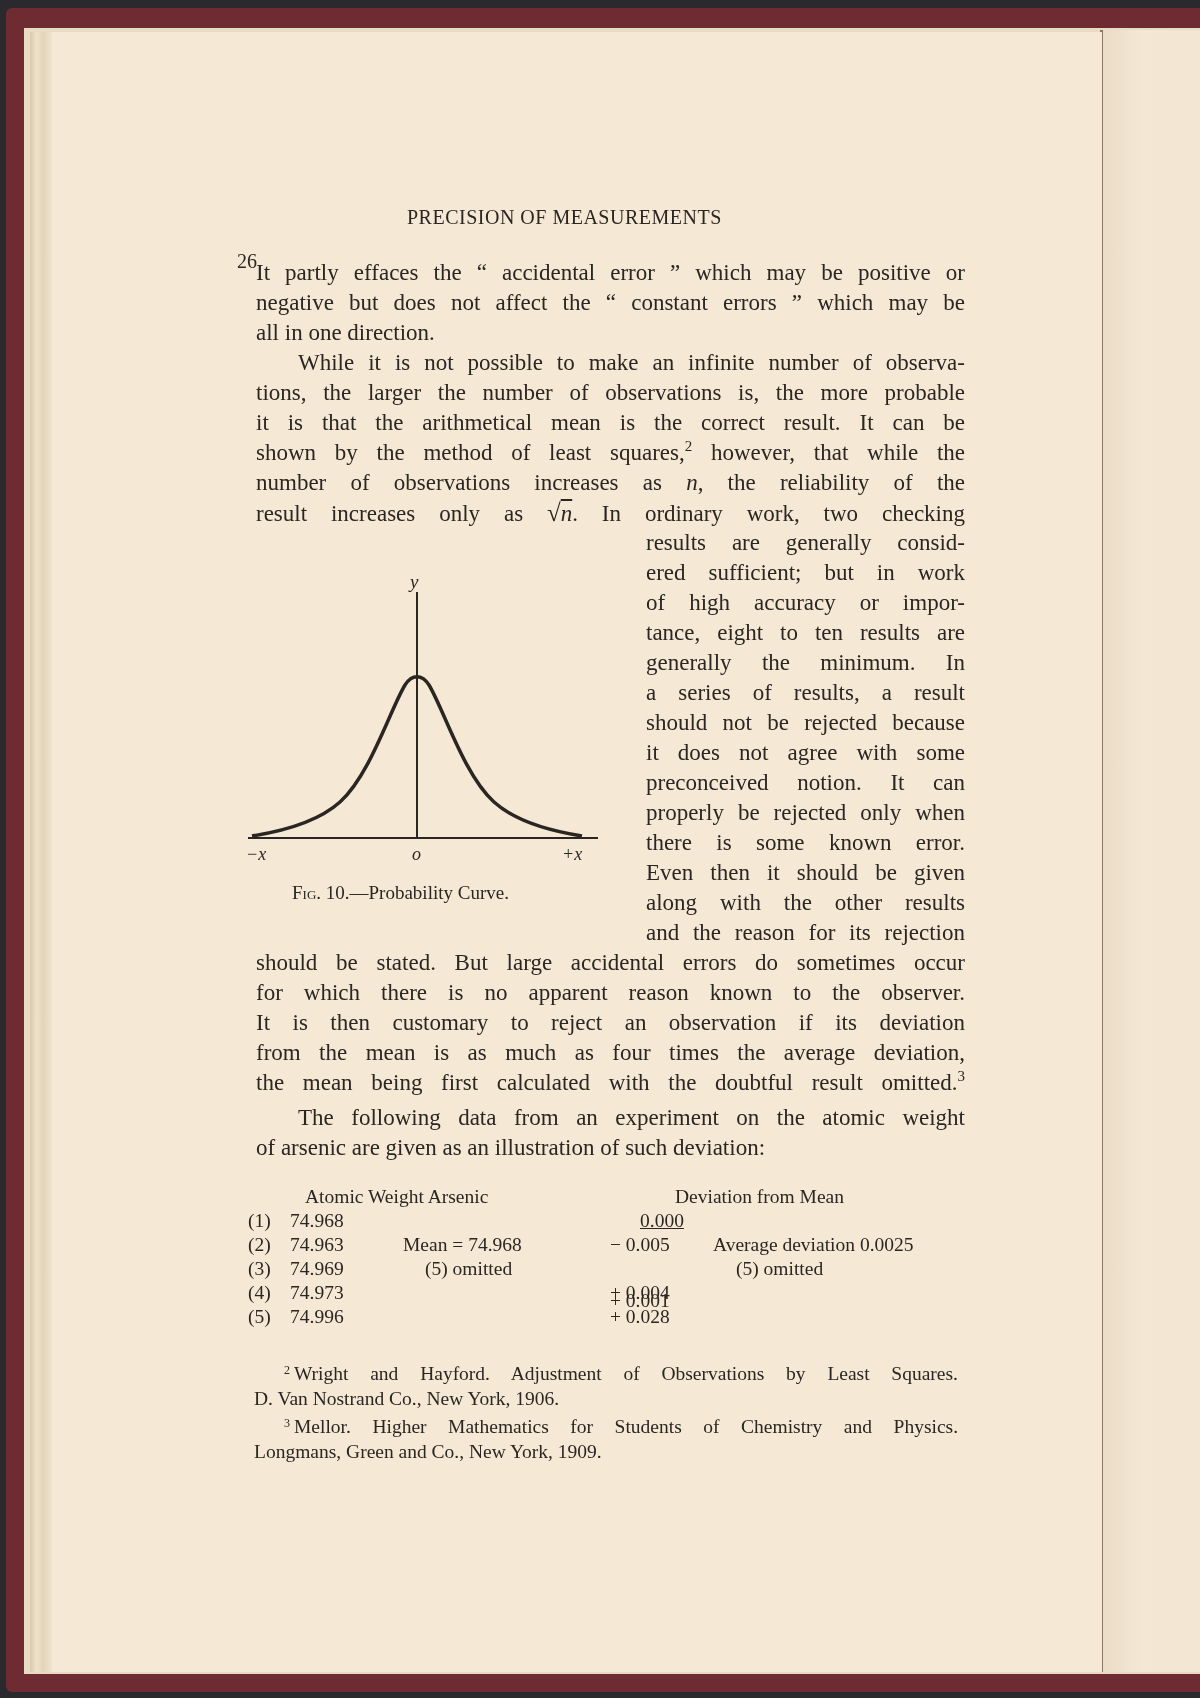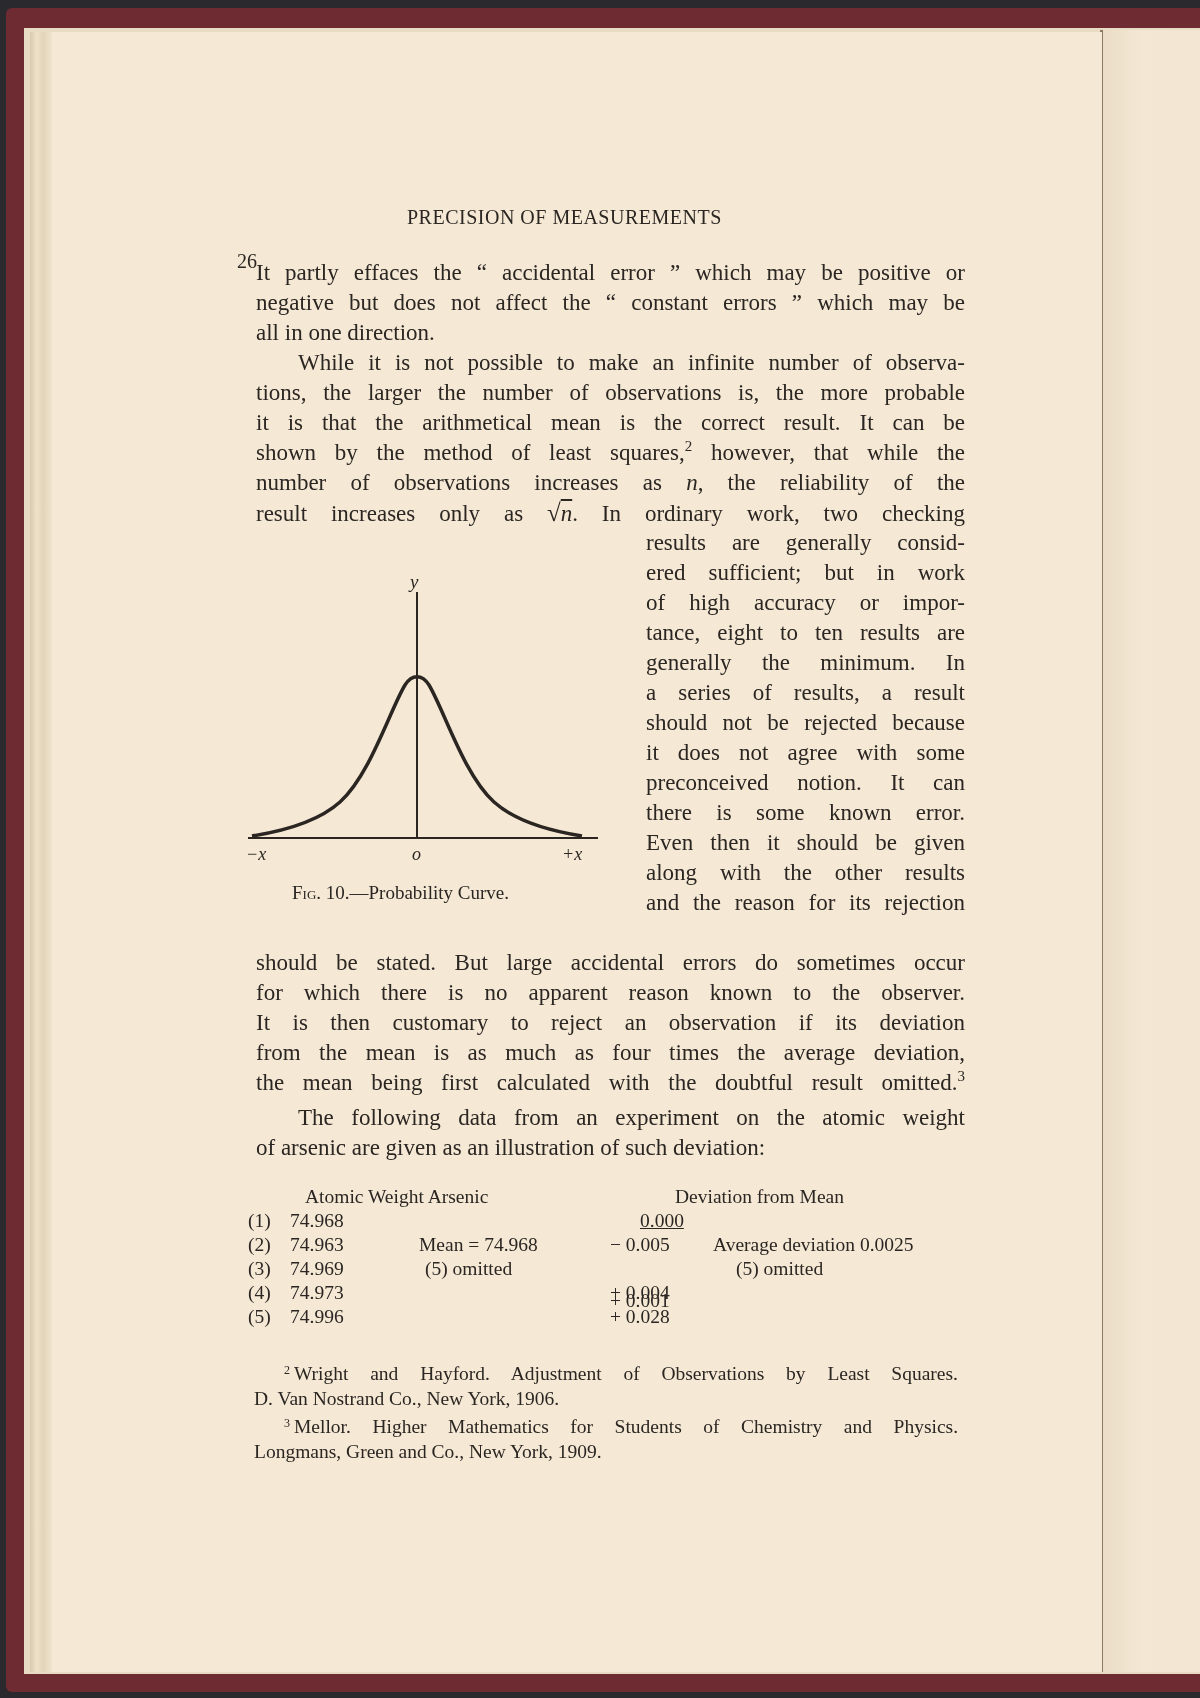--- a/index.html
+++ b/index.html
@@ -116,20 +116,21 @@
 <div class="wrap-col">
   <span class="line">results are generally consid-</span>
   <span class="line">ered sufficient; but in work</span>
   <span class="line">of high accuracy or impor-</span>
   <span class="line">tance, eight to ten results are</span>
   <span class="line">generally the minimum.   In</span>
   <span class="line">a series of results, a result</span>
   <span class="line">should not be rejected because</span>
   <span class="line">it does not agree with some</span>
   <span class="line">preconceived notion.  It can</span>
+  <span class="line">properly be rejected only when</span>
   <span class="line">there is some known error.</span>
   <span class="line">Even then it should be given</span>
   <span class="line">along with the other results</span>
   <span class="line">and the reason for its rejection</span>
 </div>
 
 <div class="figure">
   <svg class="fig-svg" width="370" height="310" viewBox="0 0 370 310">
     <line x1="177" y1="22" x2="177" y2="268" stroke="#2b2622" stroke-width="2"></line>
     <line x1="8" y1="268" x2="358" y2="268" stroke="#2b2622" stroke-width="2"></line>
@@ -172,21 +173,21 @@
   <span class="tcell" style="left:370px; top:72px;margin-top:32px;">+ 0.001</span>
 
   <span class="tcell" style="left:8px; top:96px;">(4)</span>
   <span class="tcell" style="left:50px; top:96px;">74.973</span>
   <span class="tcell" style="left:370px; top:96px;">+ 0.004</span>
 
   <span class="tcell" style="left:8px; top:120px;">(5)</span>
   <span class="tcell" style="left:50px; top:120px;">74.996</span>
   <span class="tcell" style="left:370px; top:120px;">+ 0.028</span>
 
-  <span class="tcell" style="left:163px; top:48px;margin-left:16px;">Mean = 74.968</span>
+  <span class="tcell" style="left:163px; top:48px;">Mean = 74.968</span>
   <span class="tcell" style="left:185px; top:72px;">(5) omitted</span>
   <span class="tcell" style="left:473px; top:48px;">Average deviation 0.0025</span>
   <span class="tcell" style="left:496px; top:72px;">(5) omitted</span>
 </div>
 
 <div class="footnotes">
   <span class="line" style="padding-left:30px;"><span class="fn-mark">2</span><span>Wright and Hayford. Adjustment of Observations by Least Squares.</span></span>
   <span class="line last">D. Van Nostrand Co., New York, 1906.</span>
   <span class="line" style="padding-left:30px;"><span class="fn-mark">3</span><span>Mellor. Higher Mathematics for Students of Chemistry and Physics.</span></span>
   <span class="line last">Longmans, Green and Co., New York, 1909.</span>

